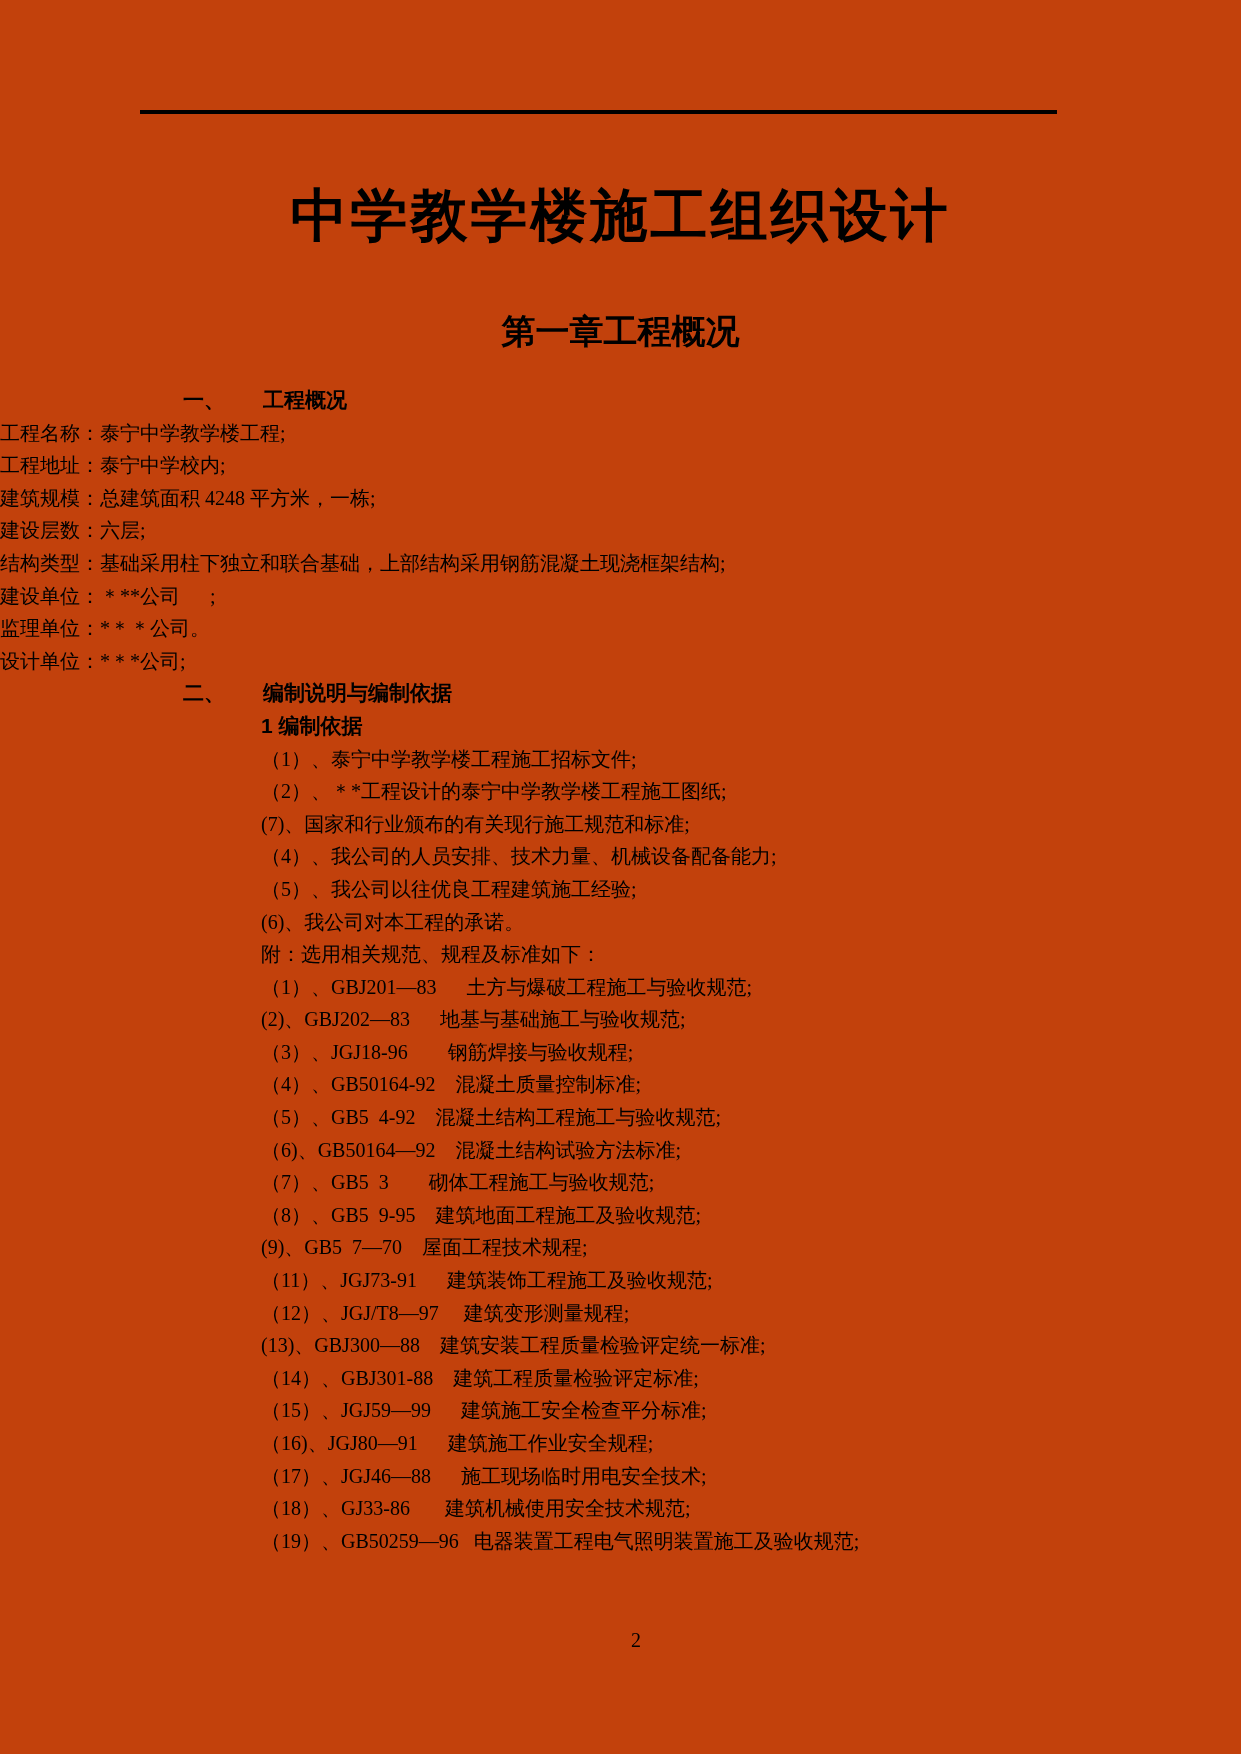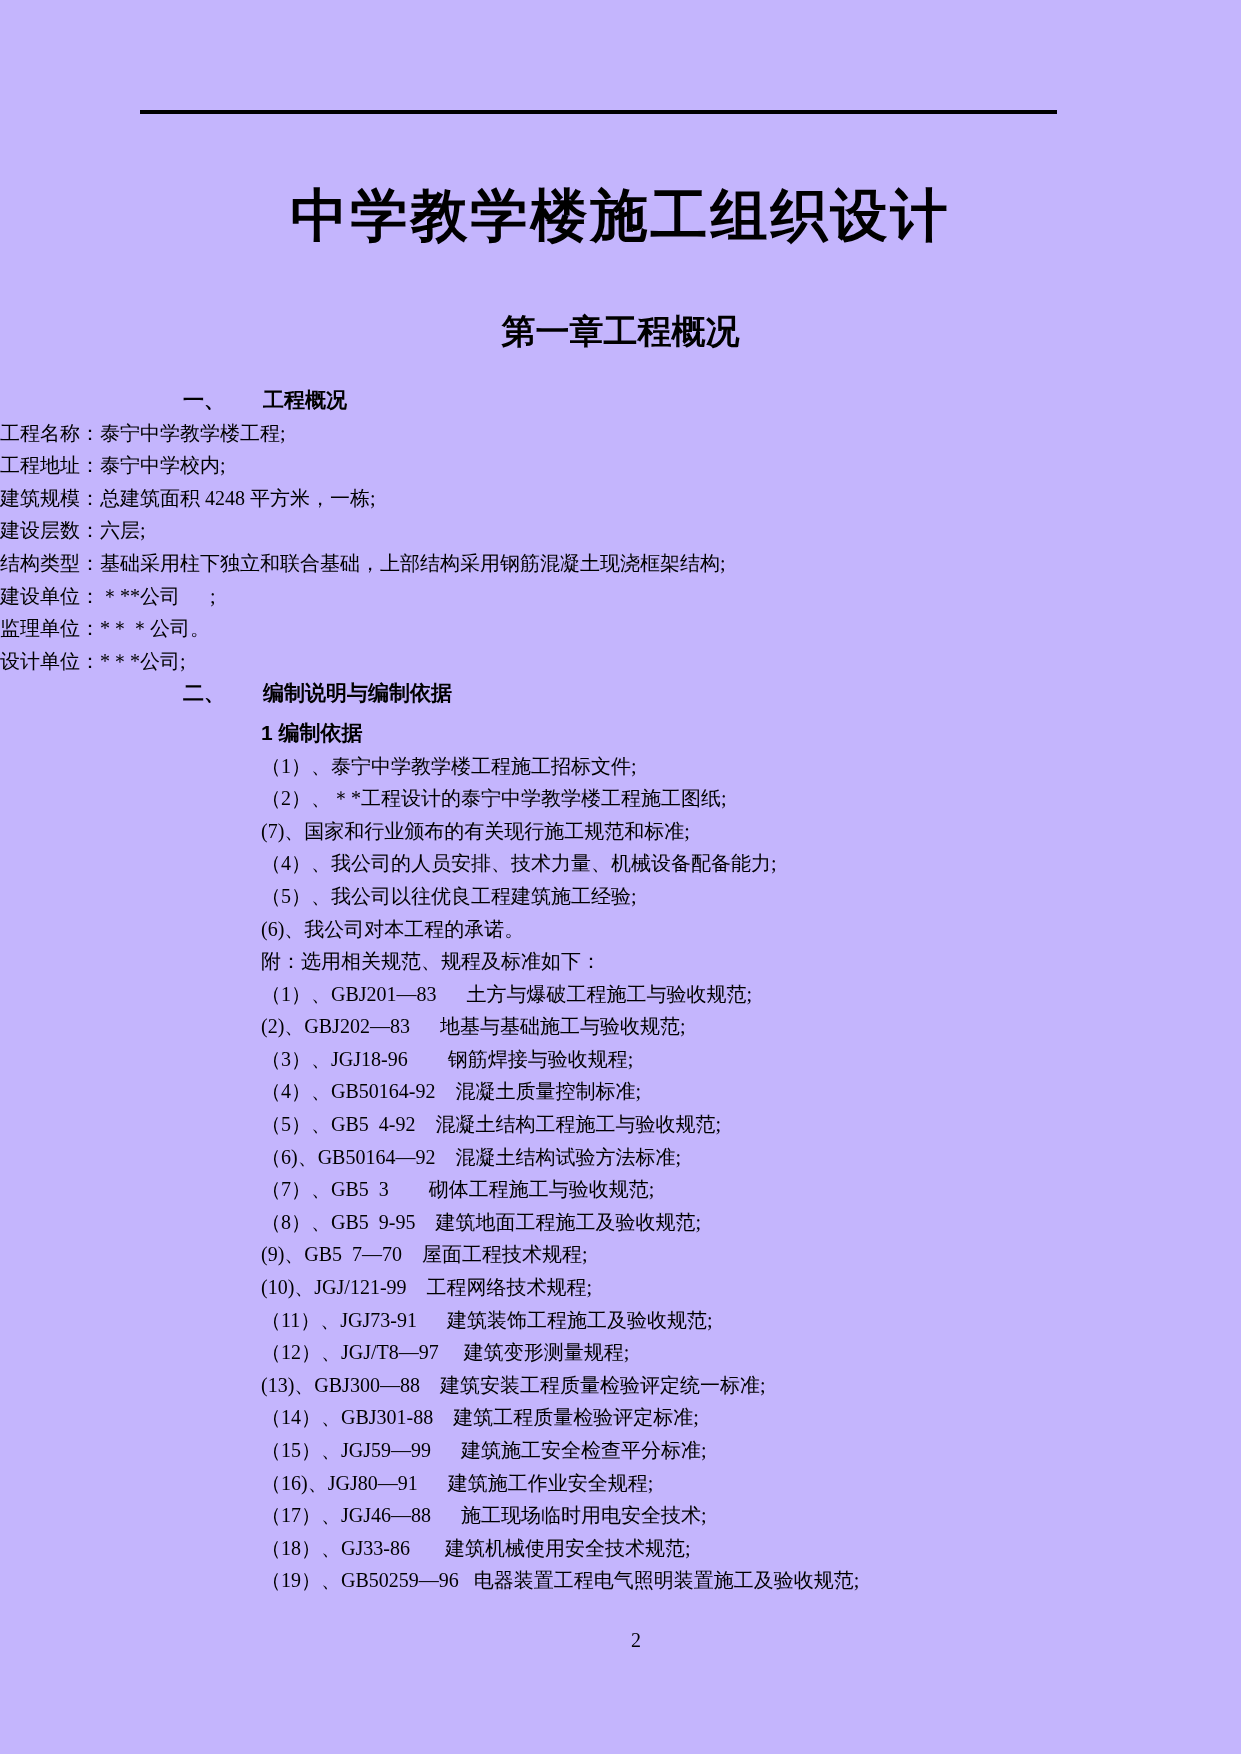--- a/index.html
+++ b/index.html
@@ -1,20 +1,20 @@
 <!DOCTYPE html>
 <html><head>
 <meta charset="utf-8">
 <style>
   html,body{margin:0;padding:0;background:#888;}
   .page{
     position:relative;
     width:1241px;height:1754px;
     margin:0 auto;
-    background:#c4b5fd;
+    background:#c2410c;
     color:#000;
     font-family:"Liberation Serif","DejaVu Serif",serif;
     overflow:hidden;
   }
   .top-rule{
     position:absolute;
     left:140px;top:110px;
     width:917px;height:4px;
     background:#000;
   }
@@ -54,21 +54,20 @@
     display:flex;
     padding-left:183px;
   }
   .h-line .marker{width:80px;}
   .b-line{}
   .sub-line{
     padding-left:261px;
     font-family:"Liberation Sans","DejaVu Sans",sans-serif;
     font-weight:bold;
     font-size:21px;
-    margin-top:7px;
   }
   .li-line{padding-left:261px;}
   .page-number{
     position:absolute;
     top:1628px;left:631px;
     font-size:20px;
     line-height:24px;
   }
 </style>
 </head>
@@ -116,21 +115,20 @@
 
     <div class="line li-line">（1）、GBJ201—83      土方与爆破工程施工与验收规范;</div>
     <div class="line li-line">(2)、GBJ202—83      地基与基础施工与验收规范;</div>
     <div class="line li-line">（3）、JGJ18-96        钢筋焊接与验收规程;</div>
     <div class="line li-line">（4）、GB50164-92    混凝土质量控制标准;</div>
     <div class="line li-line">（5）、GB5  4-92    混凝土结构工程施工与验收规范;</div>
     <div class="line li-line">（6)、GB50164—92    混凝土结构试验方法标准;</div>
     <div class="line li-line">（7）、GB5  3        砌体工程施工与验收规范;</div>
     <div class="line li-line">（8）、GB5  9-95    建筑地面工程施工及验收规范;</div>
     <div class="line li-line">(9)、GB5  7—70    屋面工程技术规程;</div>
-    <div class="line li-line">(10)、JGJ/121-99    工程网络技术规程;</div>
     <div class="line li-line">（11）、JGJ73-91      建筑装饰工程施工及验收规范;</div>
     <div class="line li-line">（12）、JGJ/T8—97     建筑变形测量规程;</div>
     <div class="line li-line">(13)、GBJ300—88    建筑安装工程质量检验评定统一标准;</div>
     <div class="line li-line">（14）、GBJ301-88    建筑工程质量检验评定标准;</div>
     <div class="line li-line">（15）、JGJ59—99      建筑施工安全检查平分标准;</div>
     <div class="line li-line">（16)、JGJ80—91      建筑施工作业安全规程;</div>
     <div class="line li-line">（17）、JGJ46—88      施工现场临时用电安全技术;</div>
     <div class="line li-line">（18）、GJ33-86       建筑机械使用安全技术规范;</div>
     <div class="line li-line">（19）、GB50259—96   电器装置工程电气照明装置施工及验收规范;</div>
 

